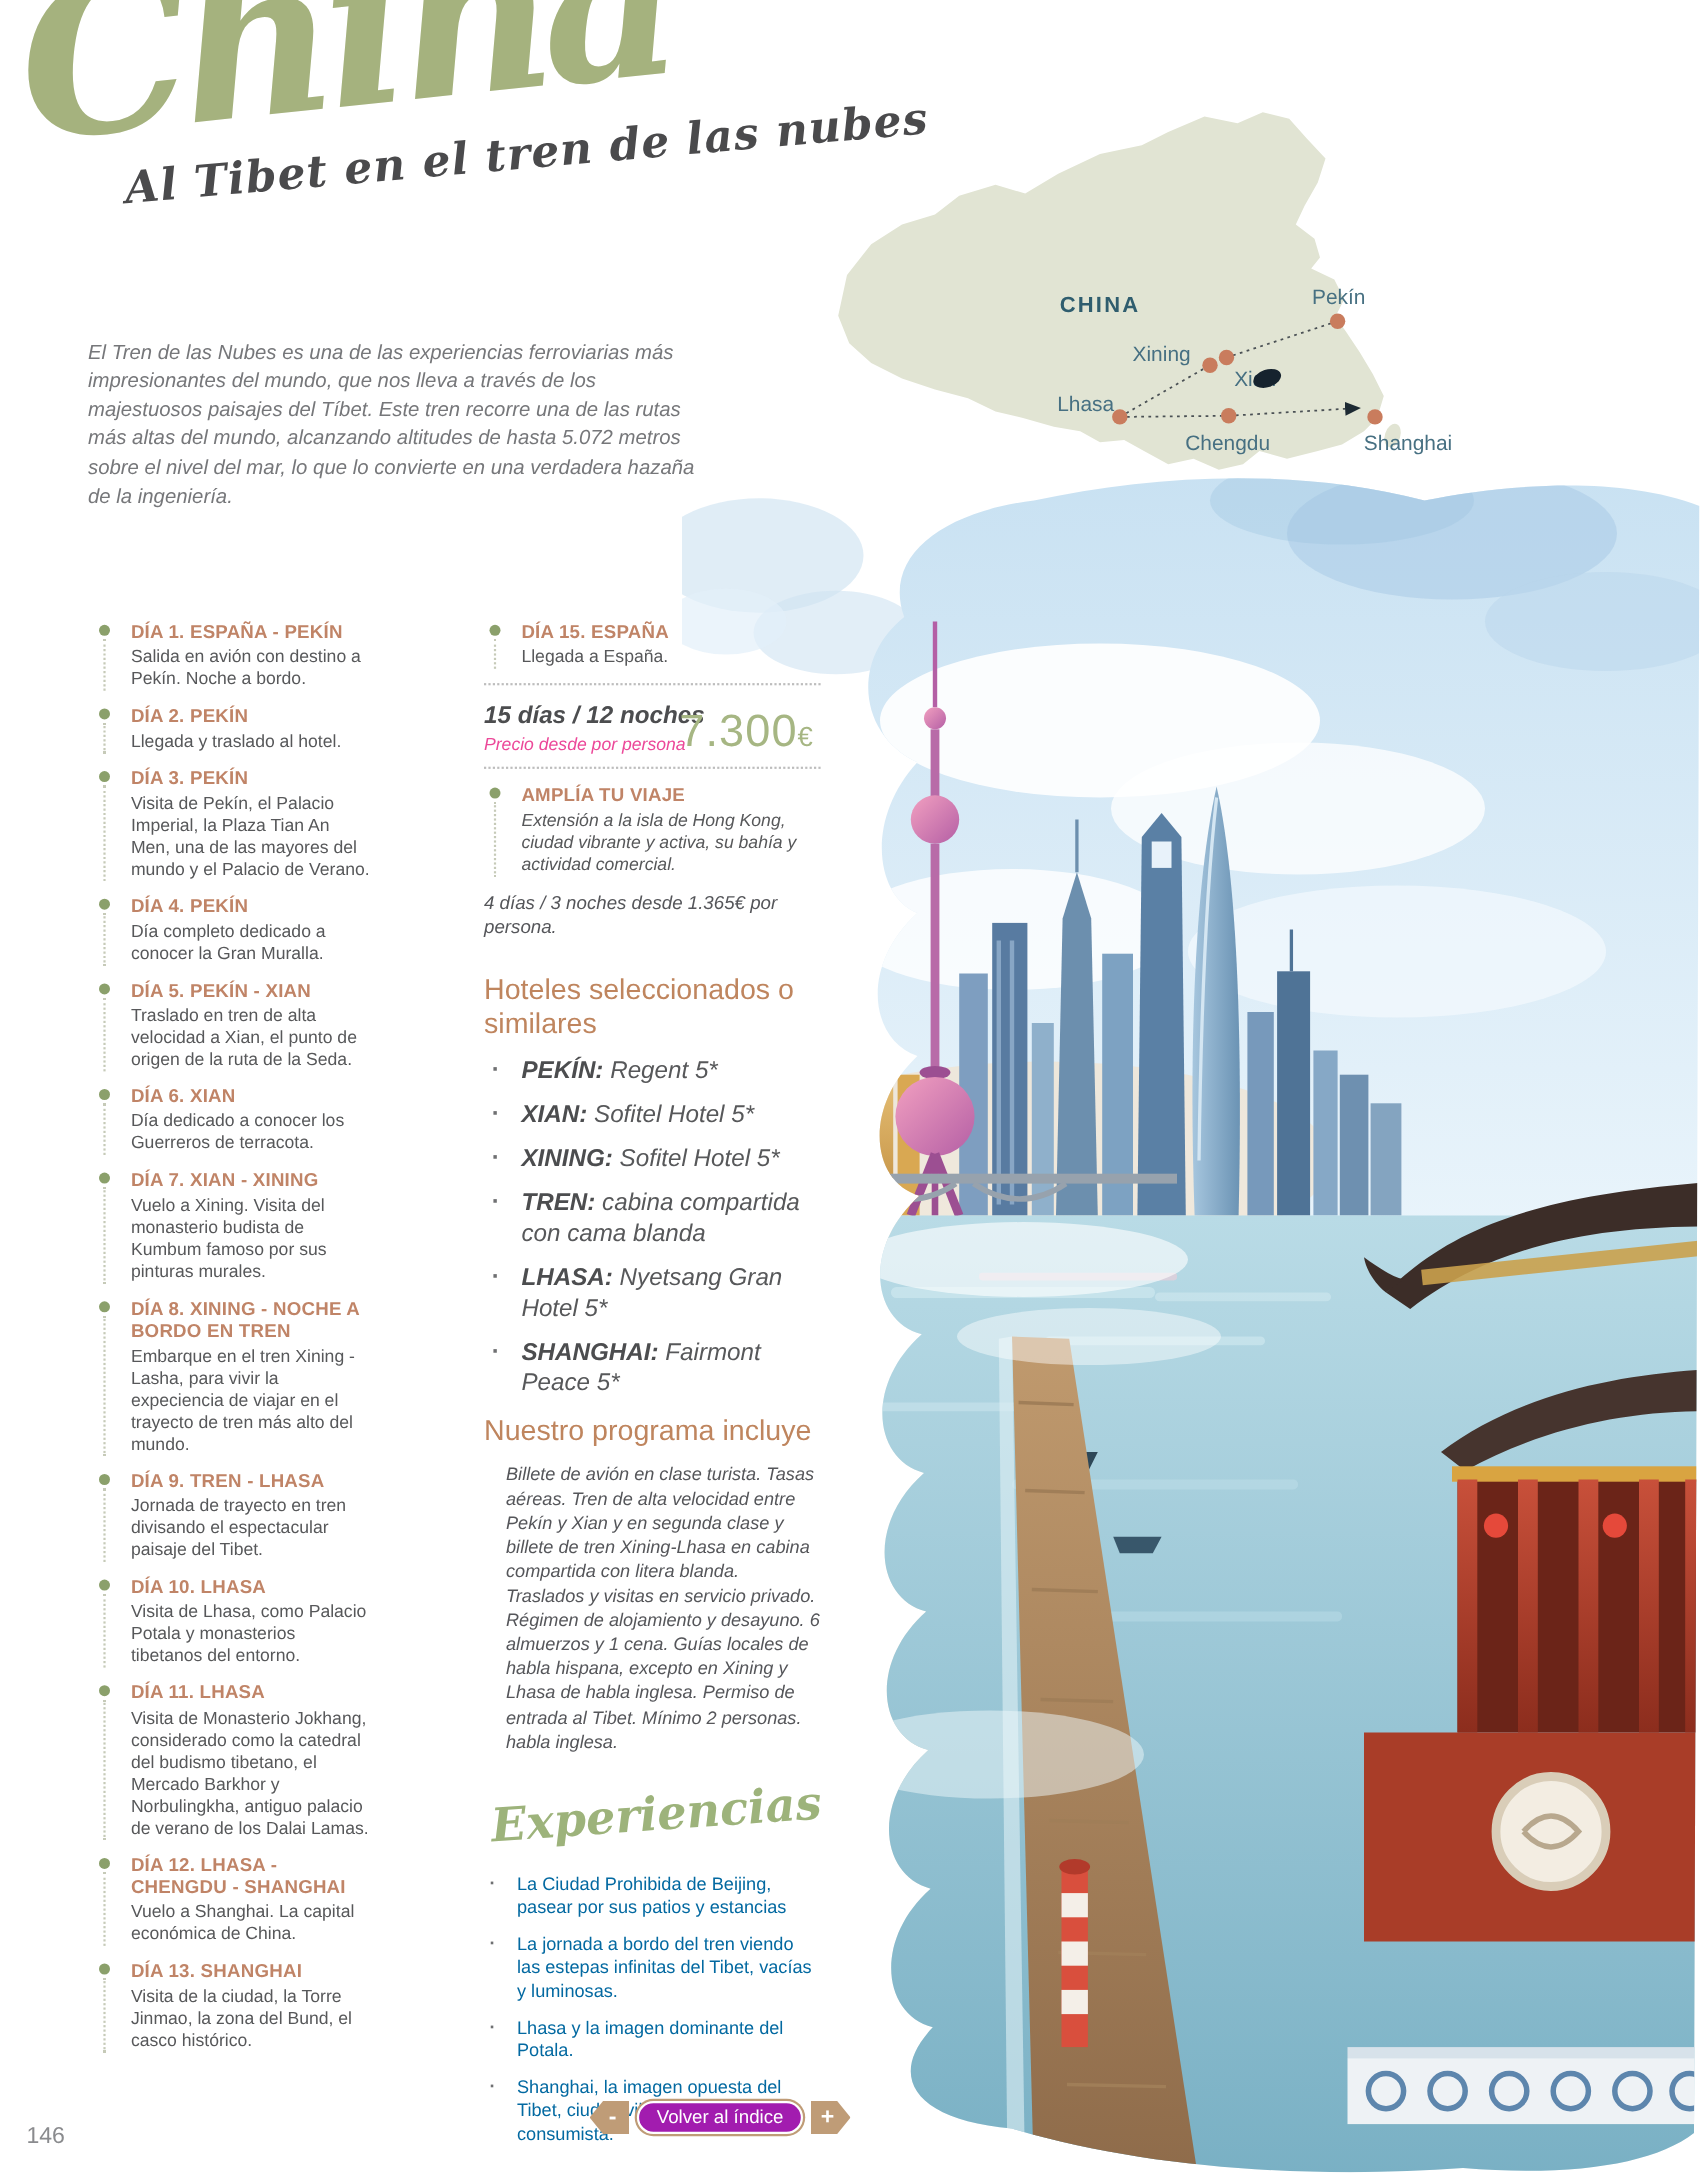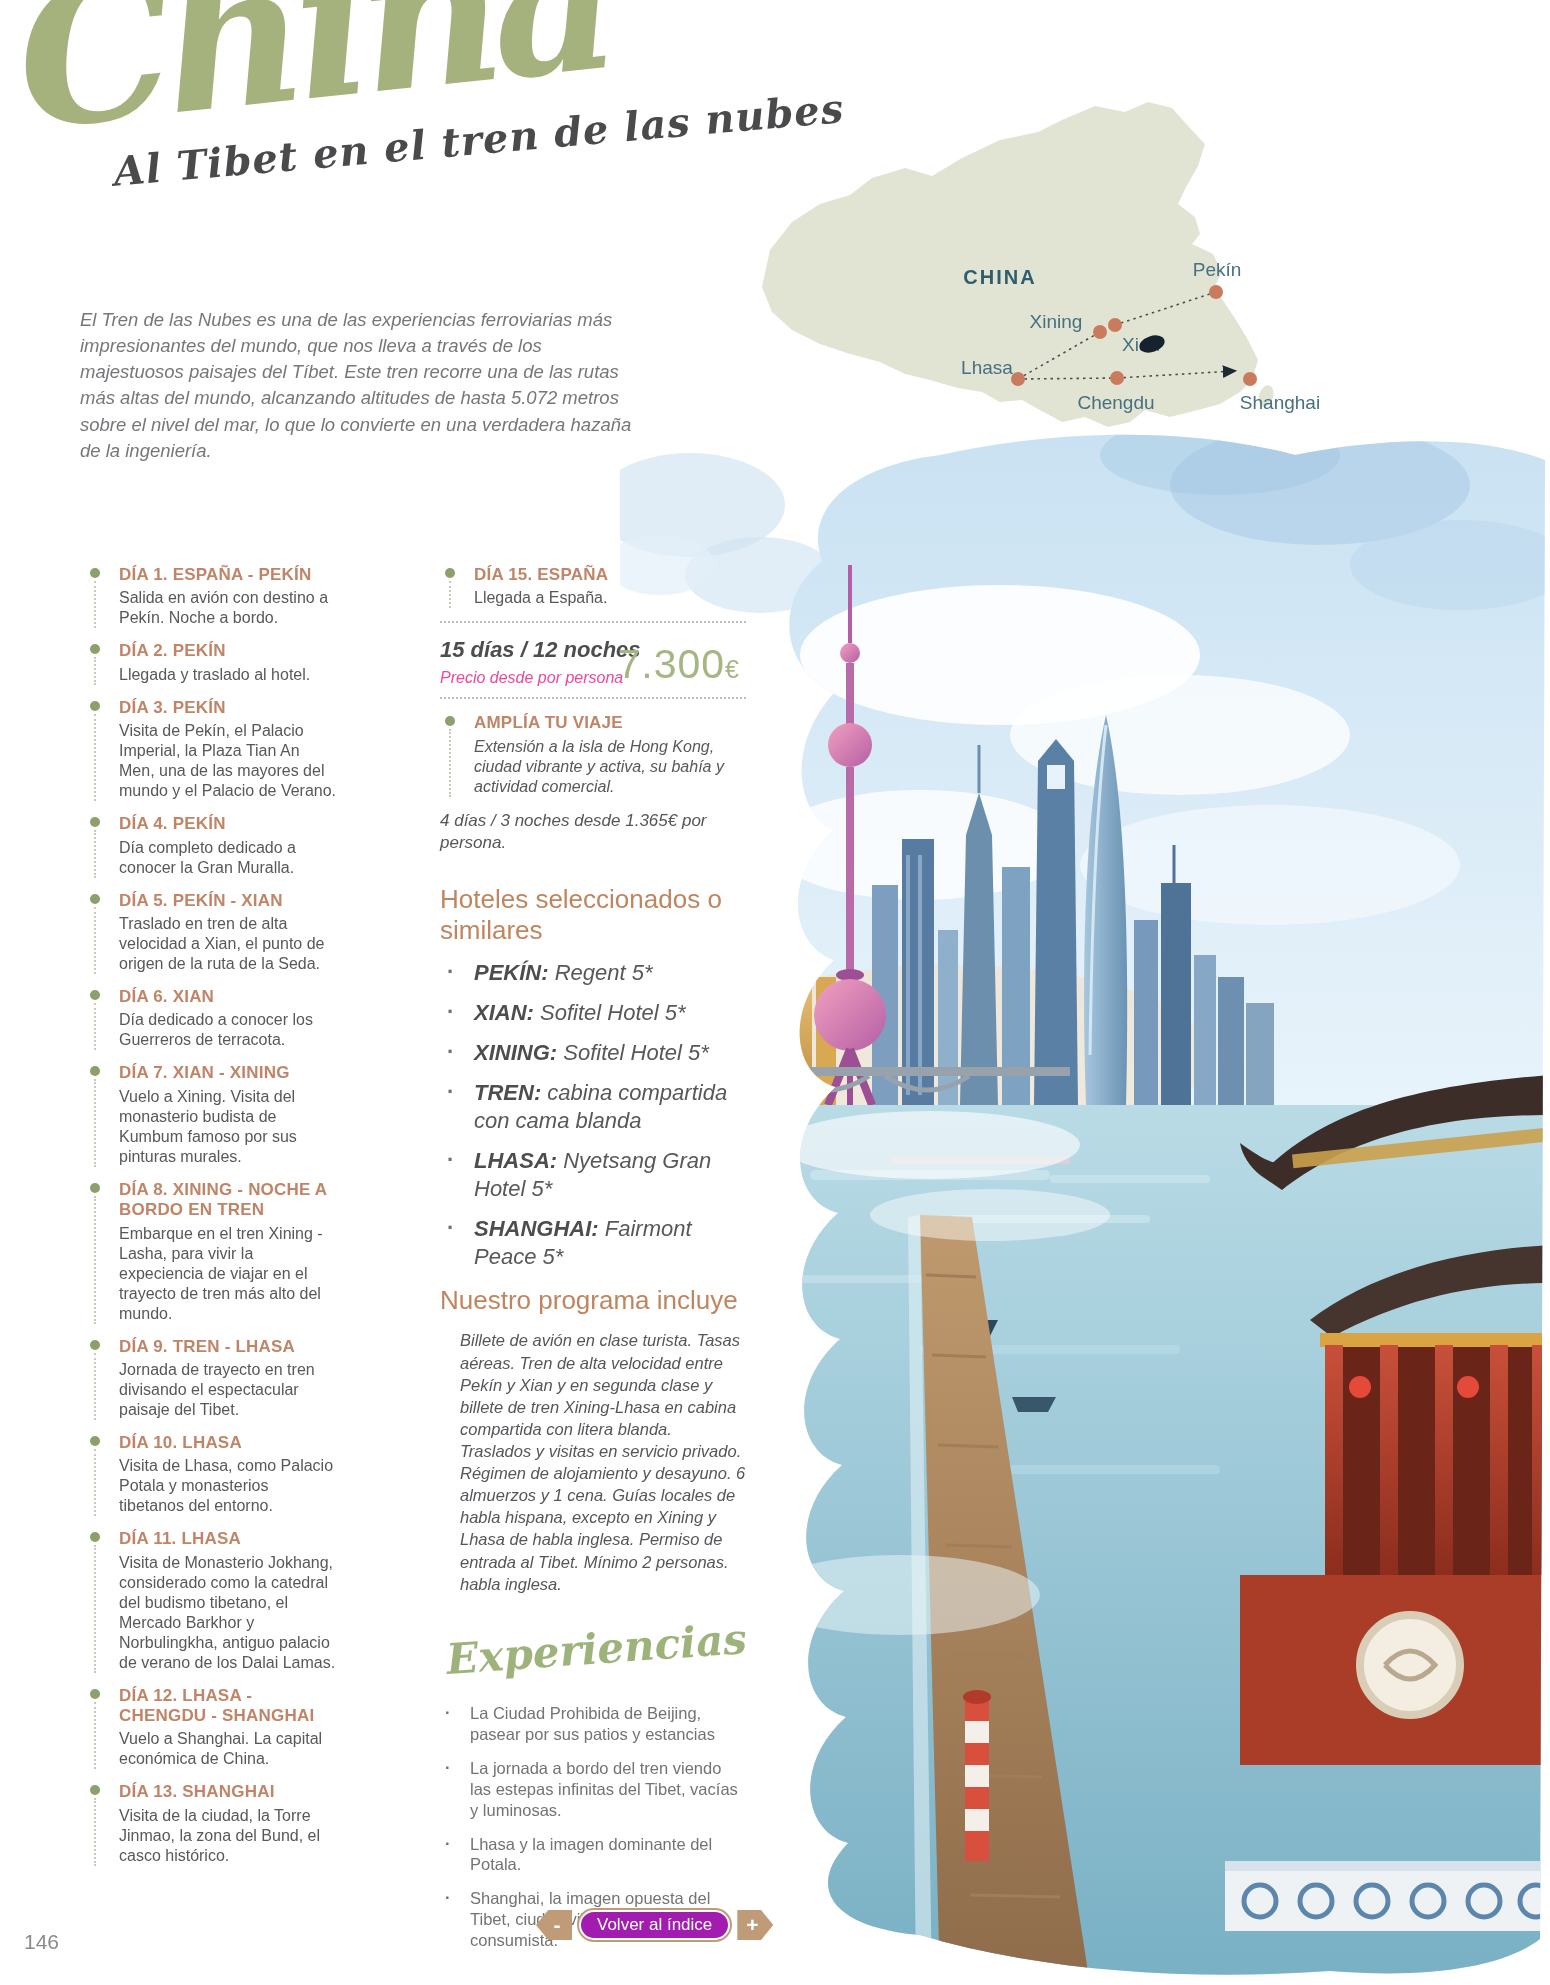--- a/index.html
+++ b/index.html
@@ -54,21 +54,21 @@
   .h2{font:26px/1.18 "Liberation Sans",sans-serif;color:#bf855e;margin:14px 0 14px;font-weight:normal;}
   .hitem{position:relative;padding-left:34px;font-size:22px;line-height:1.27;color:#57585a;margin-bottom:12px;}
   .hitem::before{content:"\00B7";position:absolute;left:7px;top:-1px;color:#6f7072;font-weight:bold;}
   .hlabel{font-style:italic;font-weight:bold;color:#4c4d4f;}
   .hval{font-style:italic;}
 
   .program-text{font:italic 16.5px/1.34 "Liberation Sans",sans-serif;color:#55565a;margin:0 0 0 20px;}
 
   .script-h{font:italic bold 42px/1 "DejaVu Serif","Liberation Serif",serif;color:#9db37b;
             transform:rotate(-4deg);transform-origin:left bottom;margin:44px 0 22px 8px;}
-  .eitem{position:relative;padding-left:30px;font-size:16.5px;line-height:1.27;color:#737373;margin-bottom:13px;}
+  .eitem{position:relative;padding-left:30px;font-size:16.5px;line-height:1.27;color:#0369a1;margin-bottom:13px;}
   .eitem::before{content:"\00B7";position:absolute;left:5px;top:-1px;color:#6f7072;font-weight:bold;}
 
   
   .photo{position:absolute;left:620px;top:415px;width:930px;height:1570px;pointer-events:none;}
 
   
   .footer-nav{position:absolute;left:536px;top:1910px;display:flex;align-items:center;gap:7px;}
   .tag{width:36px;height:30px;background:#bf9c77;color:#fff;font-size:21px;font-weight:bold;
        display:flex;align-items:center;justify-content:center;cursor:pointer;}
   .tag.left{clip-path:polygon(0 50%,34% 0,100% 0,100% 100%,34% 100%);padding-left:6px;box-sizing:border-box;}

